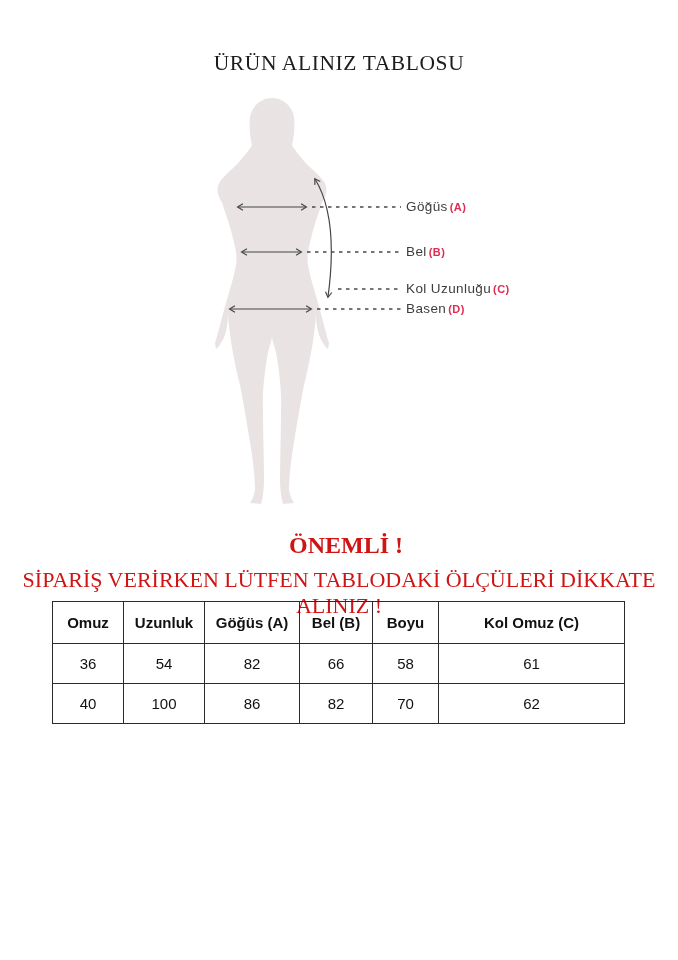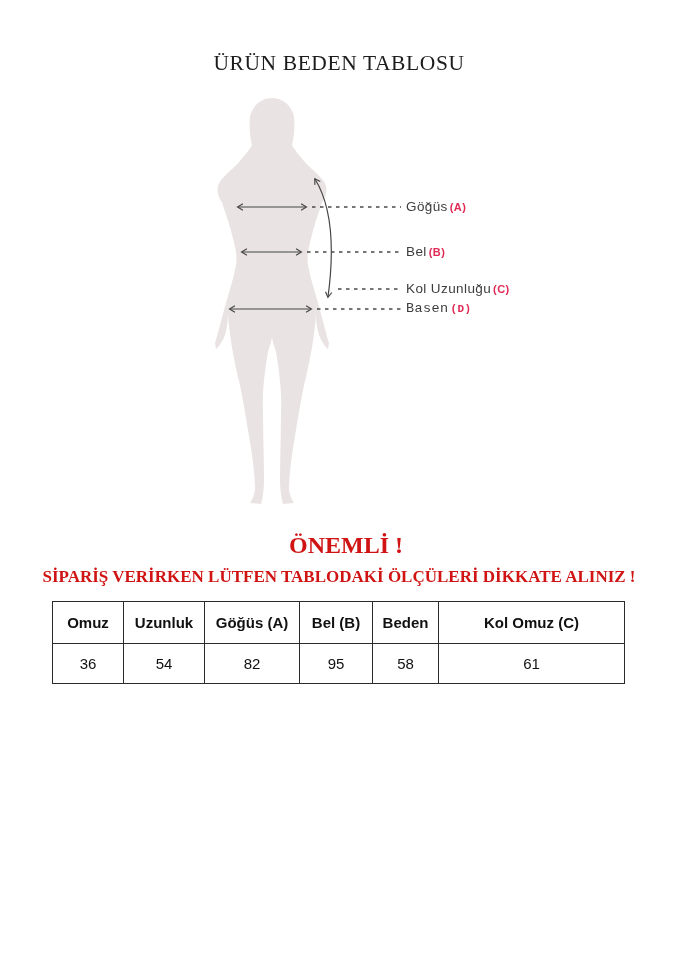--- a/index.html
+++ b/index.html
@@ -12,40 +12,40 @@
 
   .silhouette{position:absolute;left:202px;top:95px;width:140px;height:412px;}
   .measure-svg{position:absolute;left:0;top:0;width:678px;height:530px;pointer-events:none;}
 
   .mlabel{position:absolute;left:406px;font-size:13.5px;line-height:16px;color:#3d3d3d;
           letter-spacing:0.4px;white-space:nowrap;}
   .mlabel .letter{color:#e02b55;font-size:11px;font-weight:700;margin-left:2px;}
   .mlabel-a{top:199px;}
   .mlabel-b{top:244px;}
   .mlabel-c{top:281px;}
-  .mlabel-d{top:301px;font-family:Liberation Mono, monospace;}
+  .mlabel-d{top:301px;}
 
   .onemli{position:absolute;top:532px;left:7px;width:100%;text-align:center;margin:0;
           font-family:"Liberation Serif",serif;font-weight:700;font-size:24px;color:#d01414;}
   .warning{position:absolute;top:567px;left:0;width:100%;text-align:center;margin:0;
-           font-family:"Liberation Serif",serif;font-weight:700;font-size:17px;color:#d01414;}
+           font-family:"Liberation Serif",serif;font-weight:400;font-size:22px;color:#d01414;}
 
   table.size{position:absolute;left:52px;top:601px;width:572px;border-collapse:collapse;
              table-layout:fixed;}
   table.size th,table.size td{border:1px solid #2b2b2b;text-align:center;vertical-align:middle;
              color:#111111;}
   table.size th{height:39px;font-size:15px;font-weight:700;}
   table.size td{height:37px;font-size:15px;font-weight:400;}
 </style>
 </head>
 <body>
 
 <div class="page">
 
-  <h1 class="title">ÜRÜN BEDEN TABLOSU</h1>
+  <h1 class="title">ÜRÜN ALINIZ TABLOSU</h1>
 
   <svg class="silhouette" viewBox="0 0 140 410" preserveAspectRatio="none" aria-hidden="true">
     <path fill="#e9e4e3" d="
       M70,3
       C60,3 50,10 48,22
       C47,32 48,42 50,50
       C45,58 40,63 36,68
       C28,76 20,82 17,88
       C14,94 16,101 20,107
       C24,119 29,133 32,147
@@ -123,29 +123,37 @@
       <col style="width:73px">
         <col style="width:66px">
         <col style="width:186px">
     </colgroup>
     <thead>
       <tr>
         <th>Omuz</th>
         <th>Uzunluk</th>
         <th>Göğüs (A)</th>
         <th>Bel (B)</th>
-        <th>Beden</th>
+        <th>Boyu</th>
         <th>Kol Omuz (C)</th>
       </tr>
     </thead>
     <tbody>
       <tr>
         <td>36</td>
         <td>54</td>
         <td>82</td>
-        <td>95</td>
+        <td>66</td>
         <td>58</td>
         <td>61</td>
+      </tr>
+      <tr>
+        <td>40</td>
+        <td>100</td>
+        <td>86</td>
+        <td>82</td>
+        <td>70</td>
+        <td>62</td>
       </tr>
     </tbody>
   </table>
 
 </div>
 
 </body></html>

